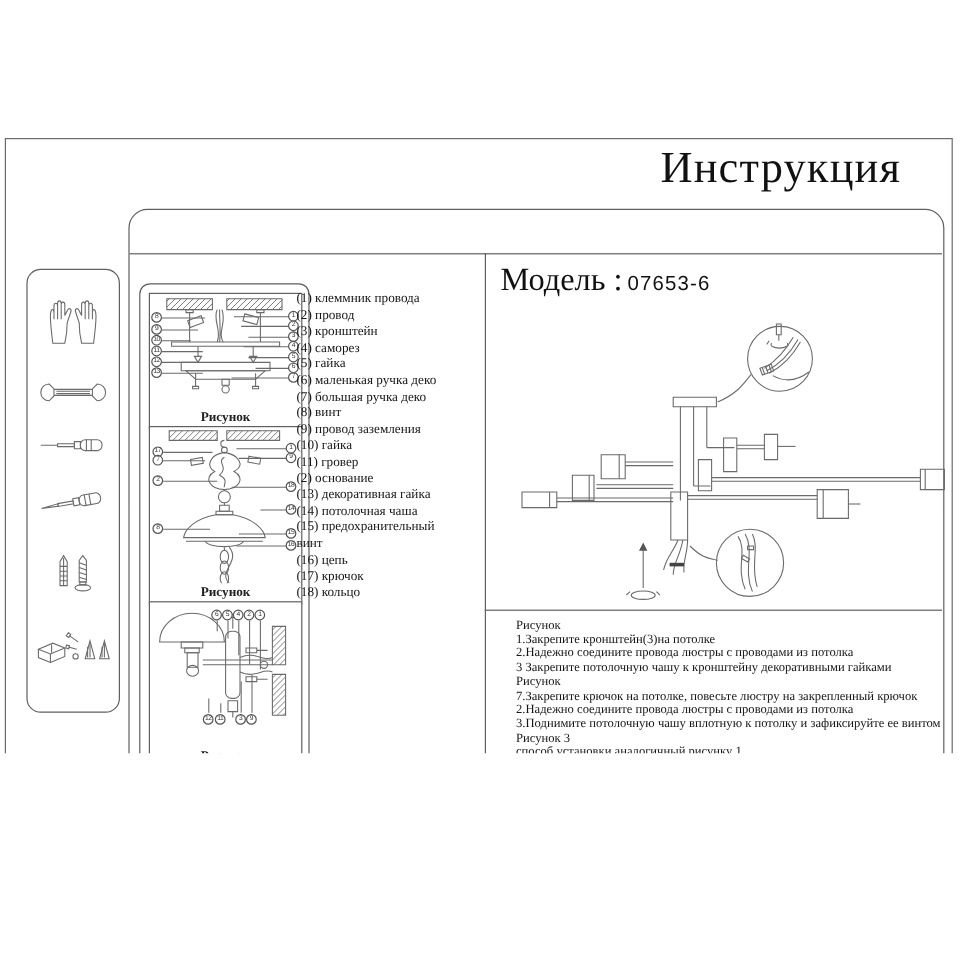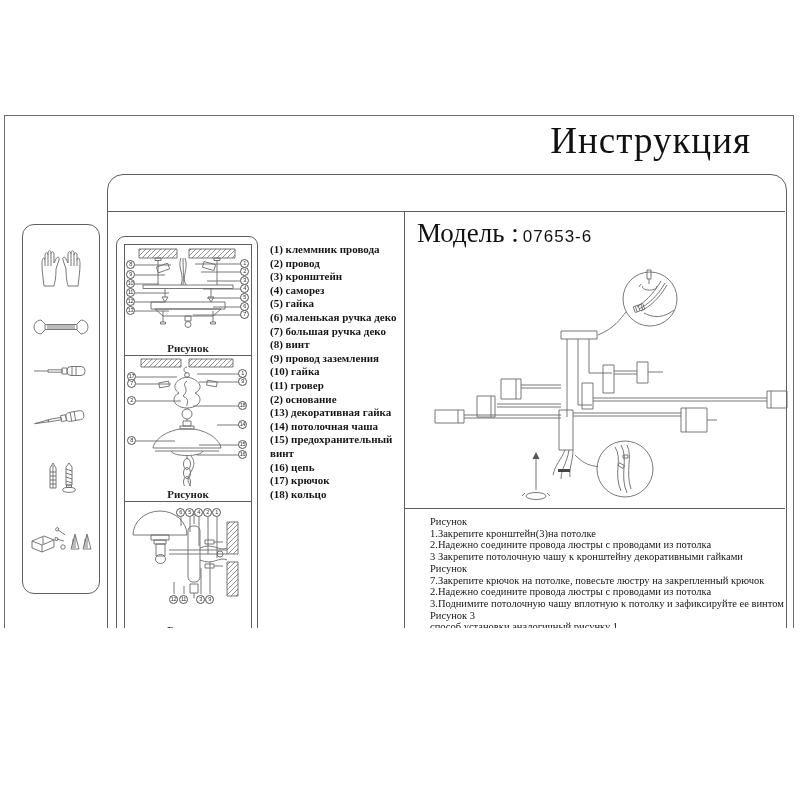--- a/index.html
+++ b/index.html
@@ -20,21 +20,21 @@
         border:1px solid #5f5f5f;border-radius:9px;}
   .panel{position:absolute;left:124px;width:126px;border:1px solid #5f5f5f;background:#fff;}
   .p1{top:244px;height:112px;}
   .p2{top:355px;height:147px;}
   .p3{top:501px;height:137px;}
   .fig-caption{position:absolute;bottom:3px;left:0;width:100%;text-align:center;
         font-weight:bold;font-size:11px;color:#222;}
   .co{position:absolute;width:9px;height:9px;border:1px solid #555;border-radius:50%;
         box-sizing:border-box;font-family:"Liberation Sans",sans-serif;font-size:5.6px;
         line-height:7px;text-align:center;color:#333;background:#fff;letter-spacing:-0.4px;}
-  .parts{position:absolute;left:270px;top:243px;width:138px;font-size:11px;line-height:13.6px;color:#161616;font-weight:bold;}
+  .parts{position:absolute;left:247px;top:243px;width:138px;font-size:11px;line-height:13.6px;color:#161616;}
   .model-row{position:absolute;left:417px;top:218px;white-space:nowrap;}
   .model-label{font-size:27px;color:#111;margin-top:16px;}
   .model-value{font-size:17px;font-family:Liberation Sans, sans-serif;color:#111;letter-spacing:1px;}
   .big-diagram{position:absolute;left:415px;top:255px;}
   .instr{position:absolute;left:430px;top:516px;font-size:10.5px;line-height:11.7px;
         white-space:nowrap;color:#161616;}
   svg{display:block;}
   svg *{vector-effect:non-scaling-stroke;}
   .lt{stroke:#6a6a6a;stroke-width:0.9;fill:none;}
 </style>

